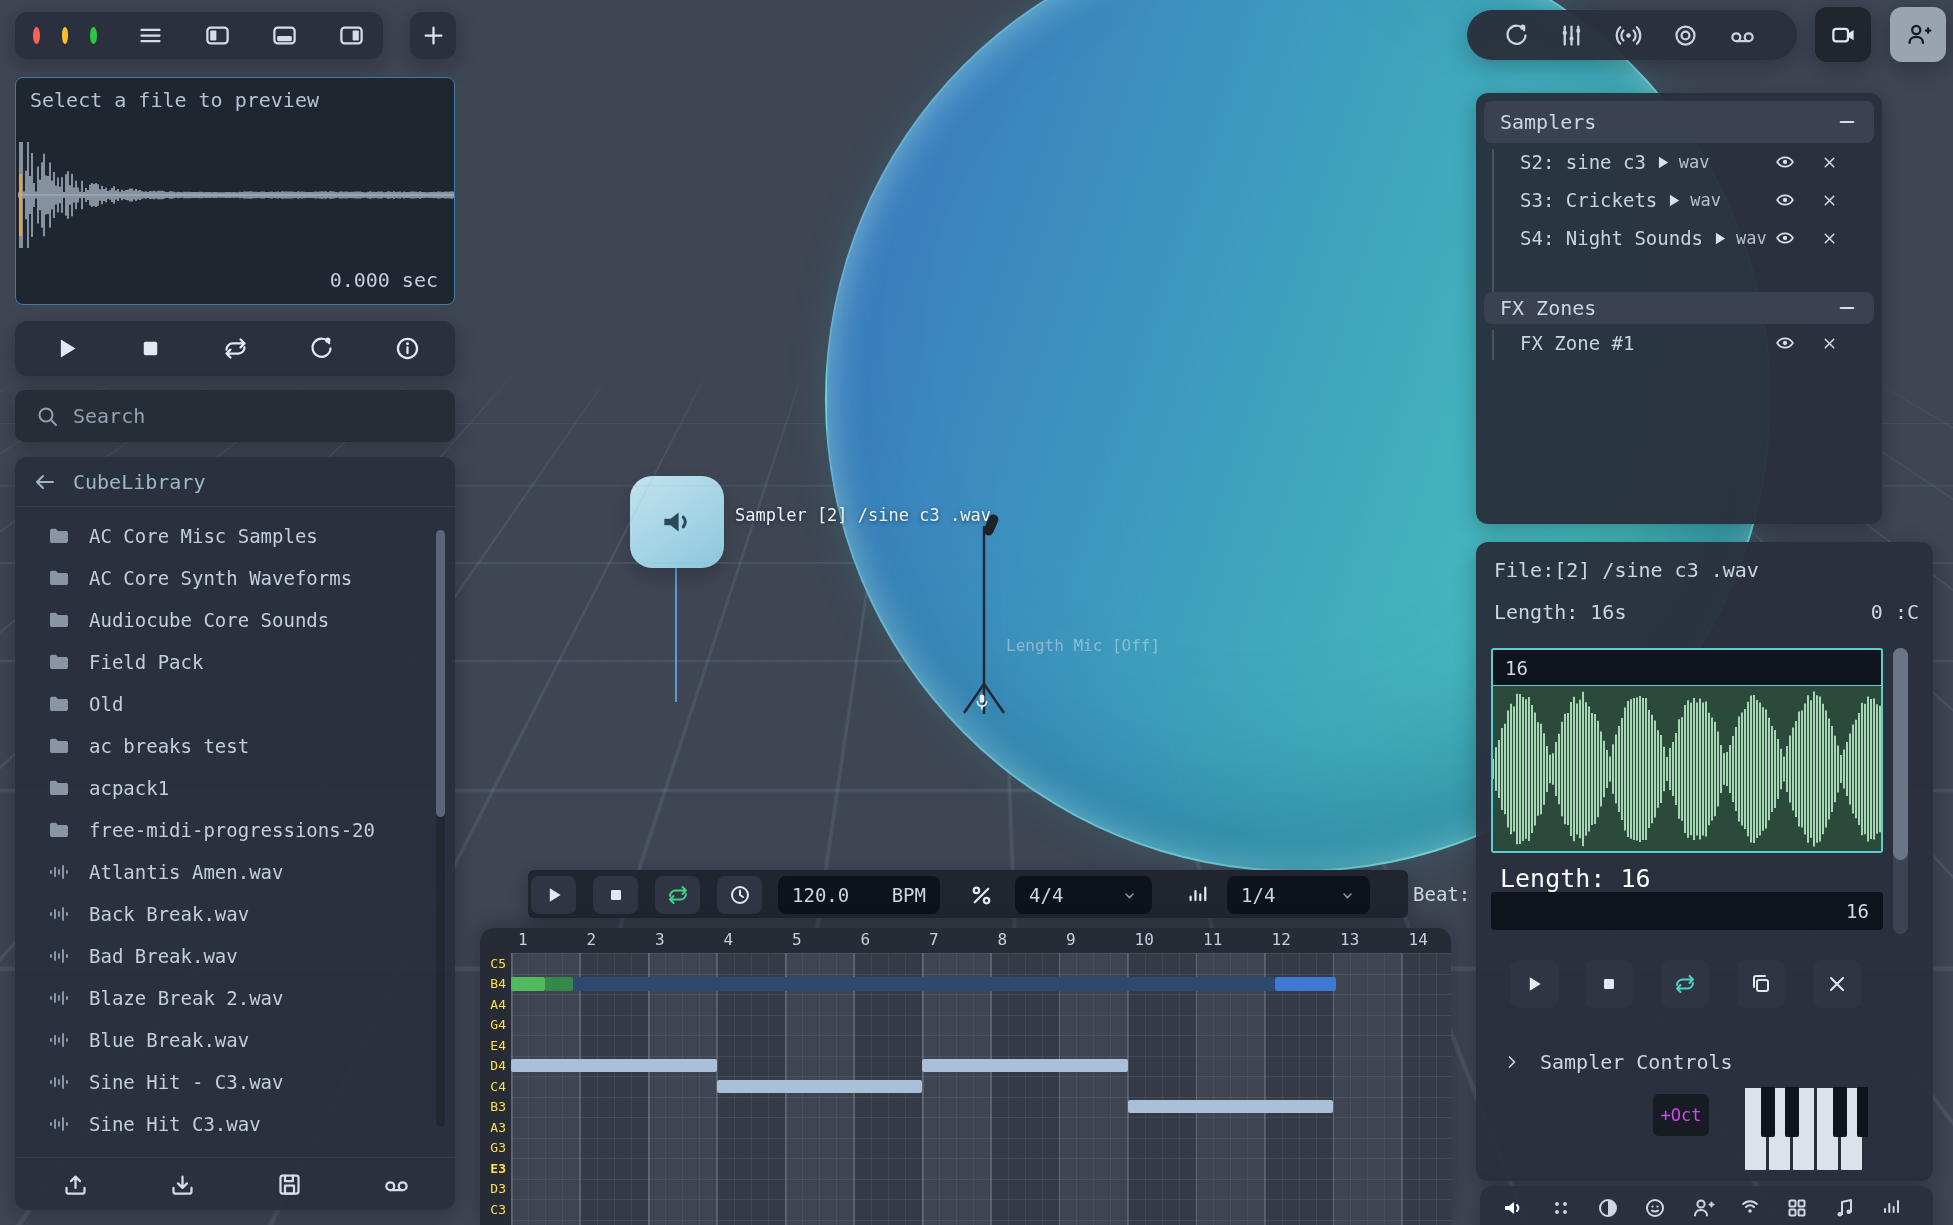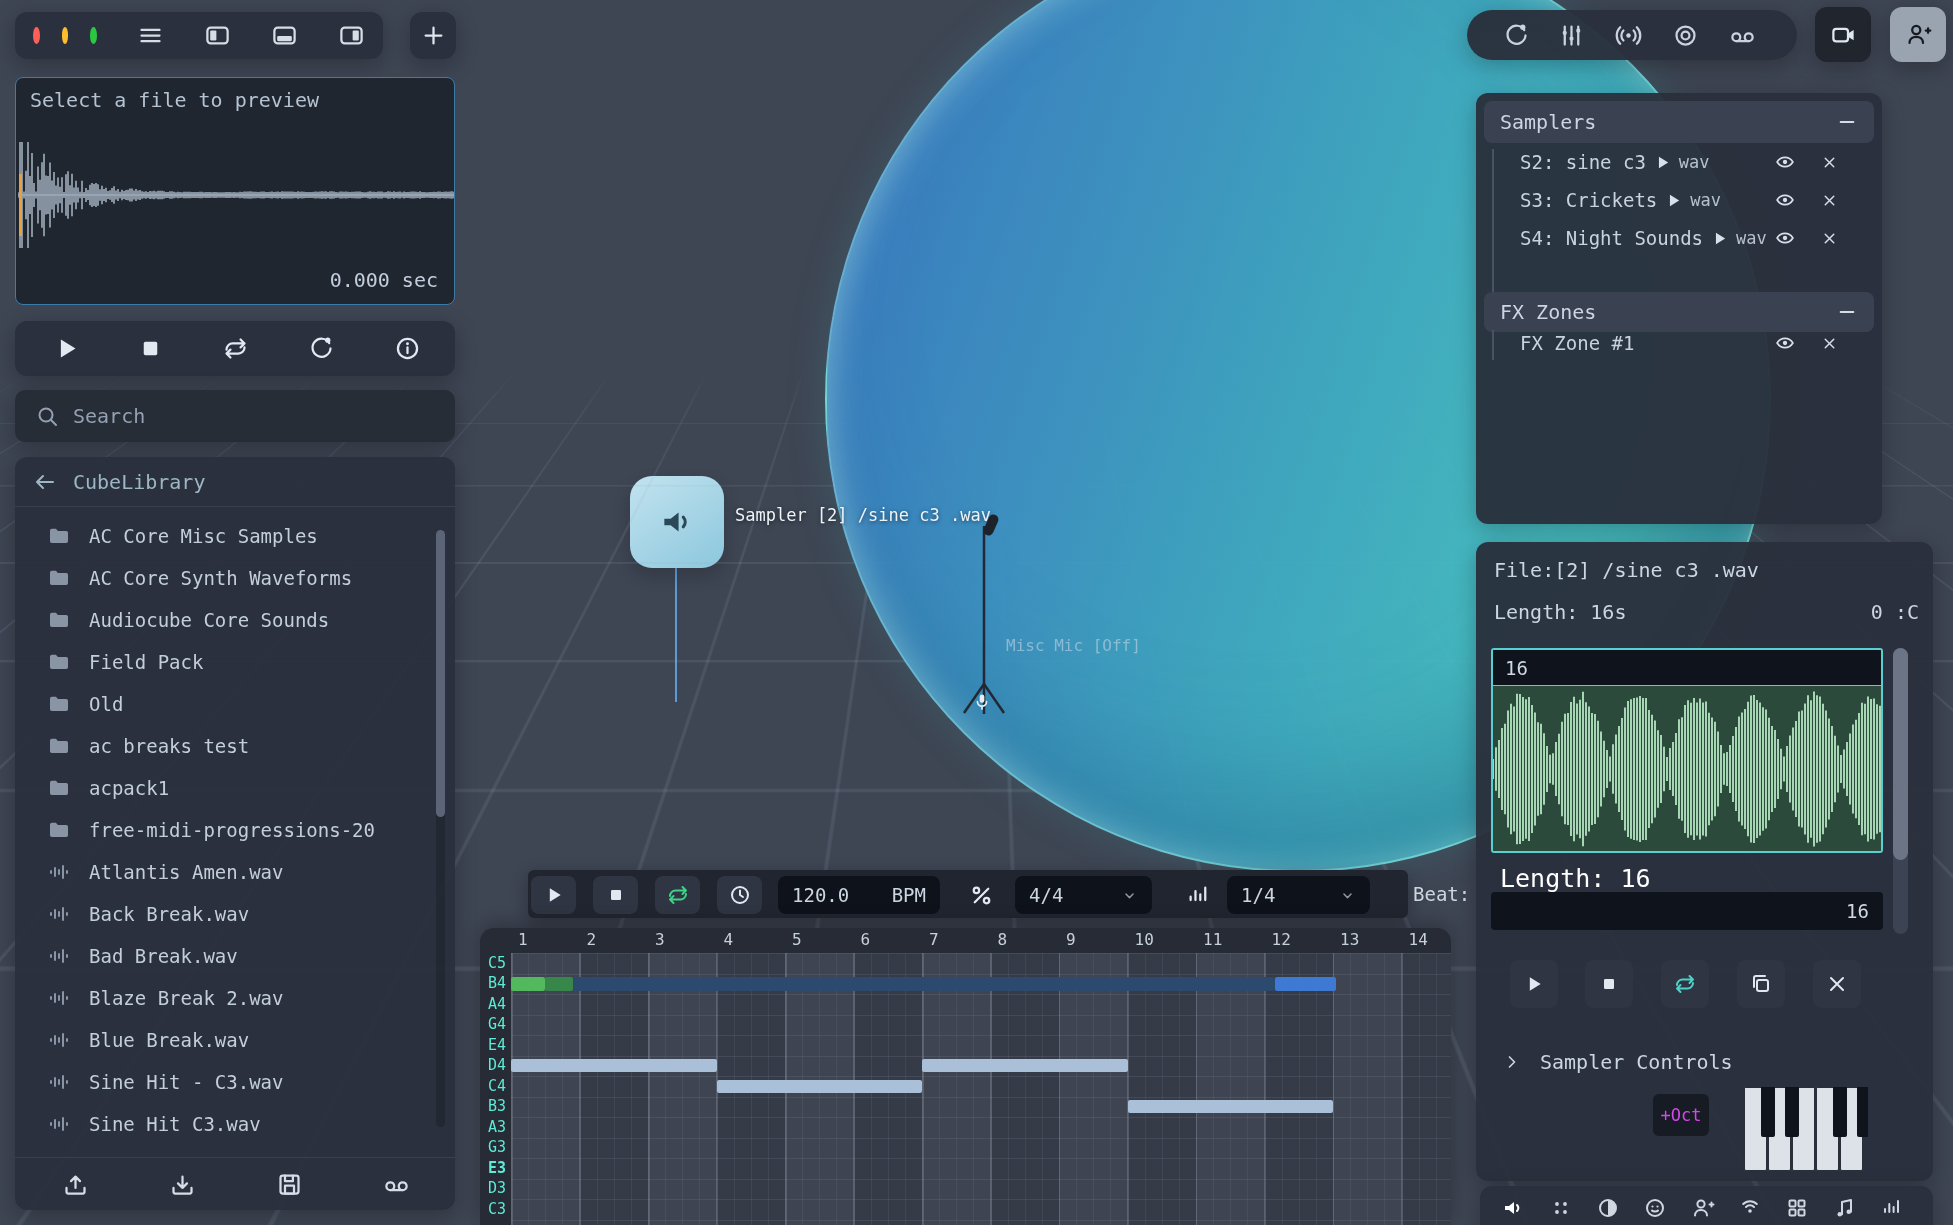--- a/index.html
+++ b/index.html
@@ -111,21 +111,21 @@
   .ct-btn{top:6px;width:45px;height:38px}
   .ct-field{position:absolute;top:6px;height:38px;background:#0e131b;border-radius:8px;display:flex;align-items:center;padding:0 14px;font-size:19px;color:#ccd6e1}
   .ct-field .chev{margin-left:auto;width:17px;height:17px;color:#8d99a8}
   .ct-beat{position:absolute;left:885px;top:13px;font-size:19px;color:#ccd6e1;white-space:nowrap}
 
   
   .proll{left:480px;top:928px;width:971px;height:297px;background:#383e4b;border-radius:14px 14px 0 0;box-shadow:0 -4px 18px rgba(0,0,0,.25)}
   .pr-ruler{position:absolute;left:0;top:0;width:971px;height:25px;background:#262b35;border-radius:14px 14px 0 0}
   .pr-beat{position:absolute;top:2px;font-size:16px;color:#c6d0dc}
   .pr-keycol{position:absolute;left:0;top:25px;width:31px;height:272px;background:#262b35}
-  .pr-key{position:absolute;right:5px;font-size:15px;color:#5eead4;line-height:13px}
+  .pr-key{position:absolute;right:5px;font-size:13px;color:#fde047;line-height:13px}
   .pr-grid{position:absolute;left:31px;top:25px;width:940px;height:272px;overflow:hidden;
     background:
       repeating-linear-gradient(to right,rgba(150,162,182,.30) 0 1.5px,transparent 1.5px 68.5px),
       repeating-linear-gradient(to right,rgba(130,142,162,.14) 0 1px,transparent 1px 17.125px),
       repeating-linear-gradient(to bottom,rgba(130,142,162,.18) 0 1px,transparent 1px 20.5px),
       repeating-linear-gradient(to right,rgba(255,255,255,.03) 0 68.5px,rgba(0,0,0,.06) 68.5px 137px)}
   .pr-note{position:absolute;height:13px;border-radius:2px}
   .k-green{background:#53b95f;height:14px}
   .k-green-dark{background:#37874a;height:14px}
   .k-span{background:#2c4a6e;height:14px}
@@ -319,21 +319,21 @@
     <svg class="abs" style="left:948px;top:508px;width:80px;height:215px" viewBox="0 0 80 215">
       <line x1="36" y1="18" x2="36" y2="176" stroke="#232832" stroke-width="2.5"></line>
       <rect x="38" y="6" width="10" height="22" rx="5" fill="#1d222b" transform="rotate(24 43 17)"></rect>
       <line x1="36" y1="176" x2="16" y2="205" stroke="#232832" stroke-width="2.5"></line>
       <line x1="36" y1="176" x2="56" y2="205" stroke="#232832" stroke-width="2.5"></line>
       <line x1="36" y1="176" x2="36" y2="206" stroke="#232832" stroke-width="2.5"></line>
     </svg>
     <svg class="i abs" style="left:972px;top:692px;width:20px;height:20px;color:#e6edf4">
         <use href="#i-mic"></use>
       </svg>
-    <div class="mic-label">Misc Mic [Off]</div>
+    <div class="mic-label">Length Mic [Off]</div>
   </div>
 
   <div class="ctrans abs">
     <div class="icon-btn ct-btn" style="left:3px">
         <svg class="i s18">
           <use href="#i-play-f"></use>
         </svg>
       </div>
     <div class="icon-btn ct-btn" style="left:65px">
         <svg class="i s18">
@@ -670,21 +670,21 @@
           <span class="ext">wav</span>
           <svg class="i s18 eye">
             <use href="#i-eye"></use>
           </svg>
           <svg class="i s16 xx">
             <use href="#i-x"></use>
           </svg>
         </div>
       </div>
     <div class="fxhead">
-      <div class="sec-head" style="height:40px">
+      <div class="sec-head" style="height:32px">
         <span>FX Zones</span>
         <svg class="i">
             <use href="#i-minus"></use>
           </svg>
       </div>
     </div>
     <div class="tree" style="top:237px;height:30px"></div>
     <div class="fx-rows">
         <div class="samp-row">
           <span class="lbl">FX Zone #1</span>

